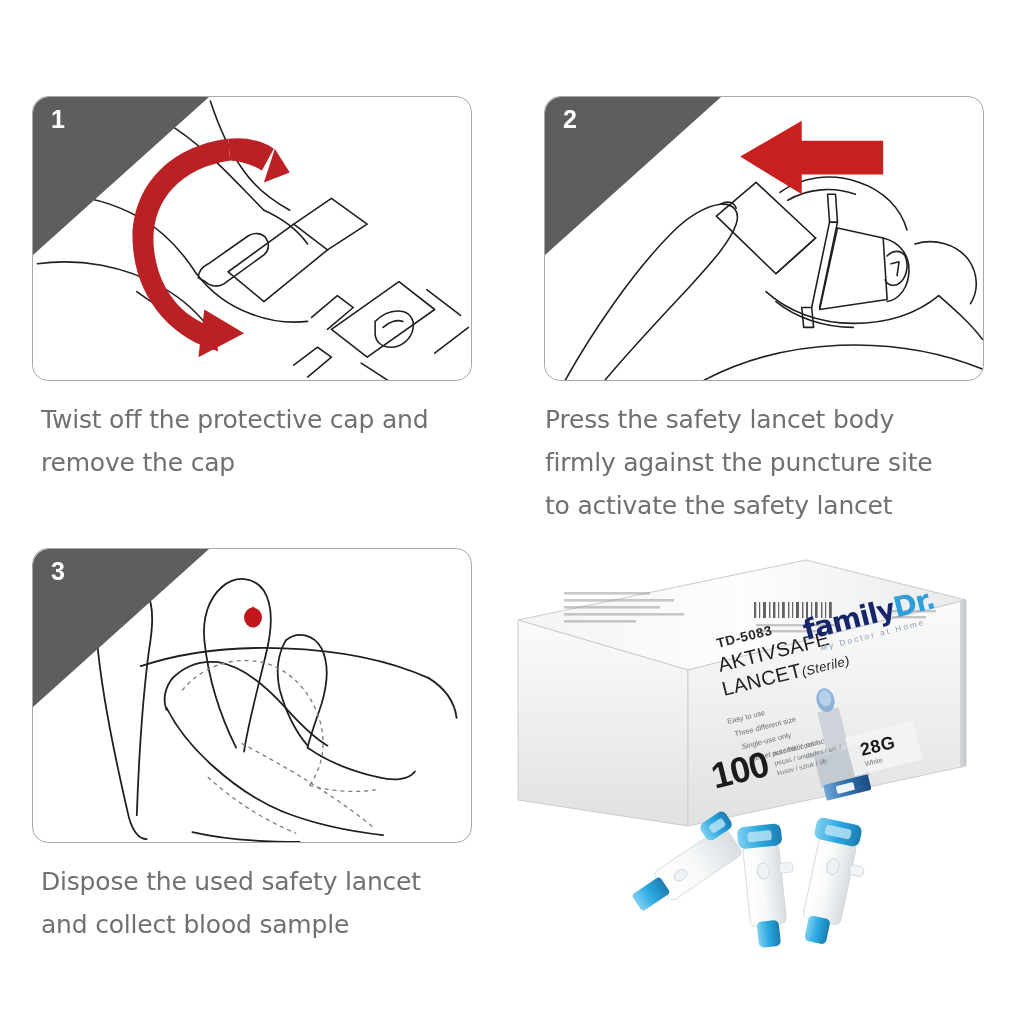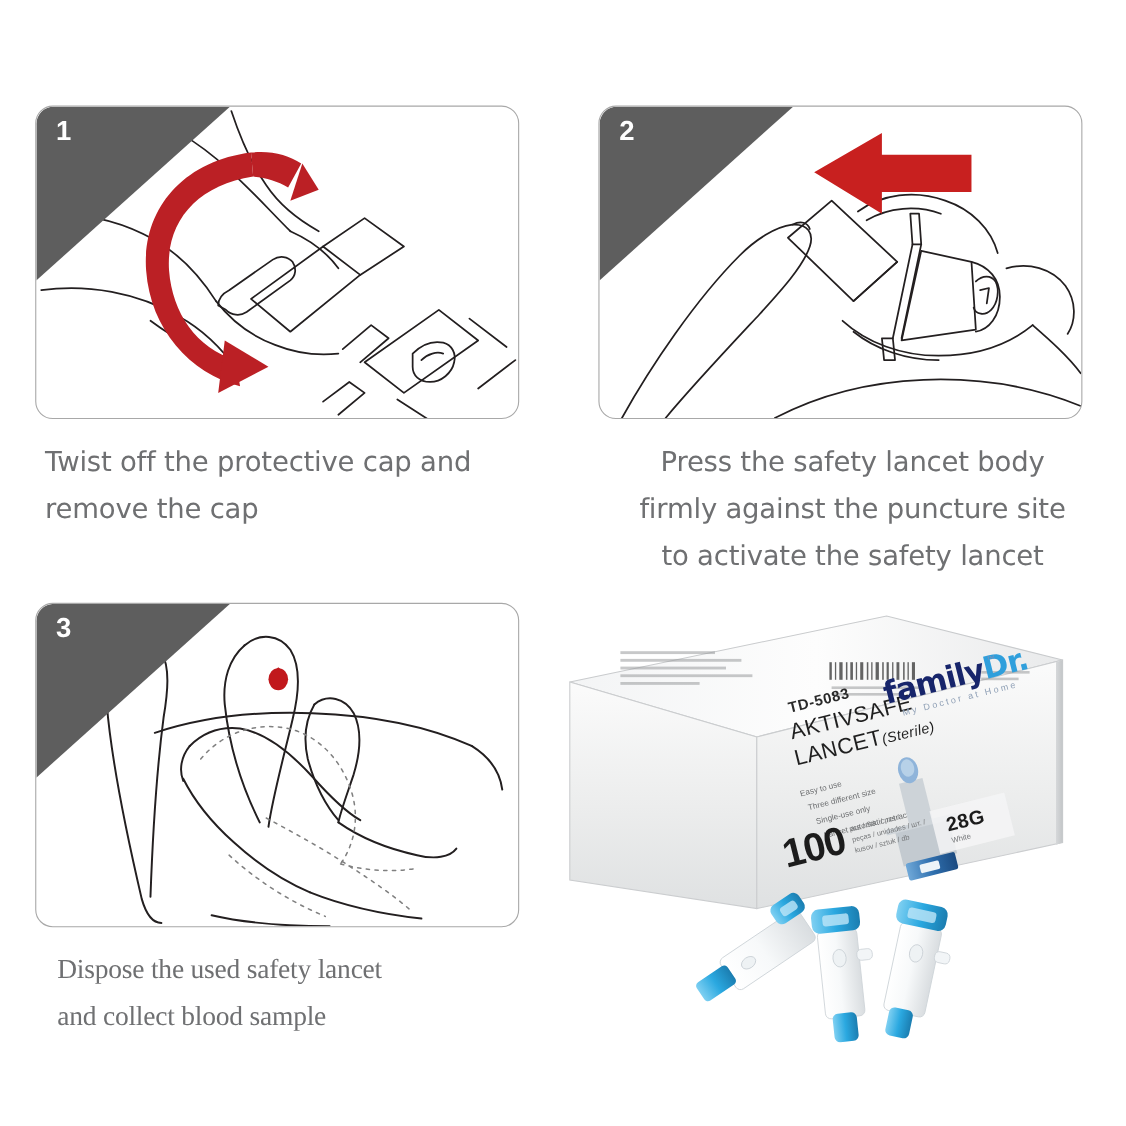--- a/index.html
+++ b/index.html
@@ -179,21 +179,21 @@
       </svg>
 
       <div class="corner-badge">
         <svg width="180" height="160" viewBox="0 0 180 160" xmlns="http://www.w3.org/2000/svg">
           <path d="M 0 16 A 16 16 0 0 1 16 0 L 176 0 L 0 158 Z" fill="#5e5e5e"></path>
         </svg>
         <span class="badge-num">2</span>
       </div>
     </div>
 
-    <div class="caption" style="left:11px; top:302px; width:440px;text-align:center;">Press the safety lancet body
+    <div class="caption" style="left:1px; top:302px; width:440px;">Press the safety lancet body
 firmly against the puncture site
 to activate the safety lancet</div>
   </div>
 
   <div class="step" style="left:32px; top:548px; width:440px; height:420px;">
 
     <div class="panel" style="width:440px; height:295px;">
 
       <svg class="panel-art" viewBox="0 0 440 295" xmlns="http://www.w3.org/2000/svg">
         <g fill="none" stroke="#231f20" stroke-width="1.8" stroke-linecap="round" stroke-linejoin="round">
@@ -232,21 +232,21 @@
       </svg>
 
       <div class="corner-badge">
         <svg width="180" height="160" viewBox="0 0 180 160" xmlns="http://www.w3.org/2000/svg">
           <path d="M 0 16 A 16 16 0 0 1 16 0 L 176 0 L 0 158 Z" fill="#5e5e5e"></path>
         </svg>
         <span class="badge-num">3</span>
       </div>
     </div>
 
-    <div class="caption" style="left:20px; top:312px; width:440px;font-family:Liberation Serif, serif;">Dispose the used safety lancet
+    <div class="caption" style="left:9px; top:312px; width:440px;">Dispose the used safety lancet
 and collect blood sample</div>
   </div>
 
   <div id="product-photo" style="left:506px; top:548px; width:470px; height:400px;">
     <svg width="470" height="400" viewBox="0 0 470 400" xmlns="http://www.w3.org/2000/svg">
       <defs>
         <linearGradient id="boxFront" x1="0" y1="0" x2="0" y2="1">
           <stop offset="0" stop-color="#fbfbfb"></stop>
           <stop offset="0.55" stop-color="#eceded"></stop>
           <stop offset="1" stop-color="#dfe1e2"></stop>

